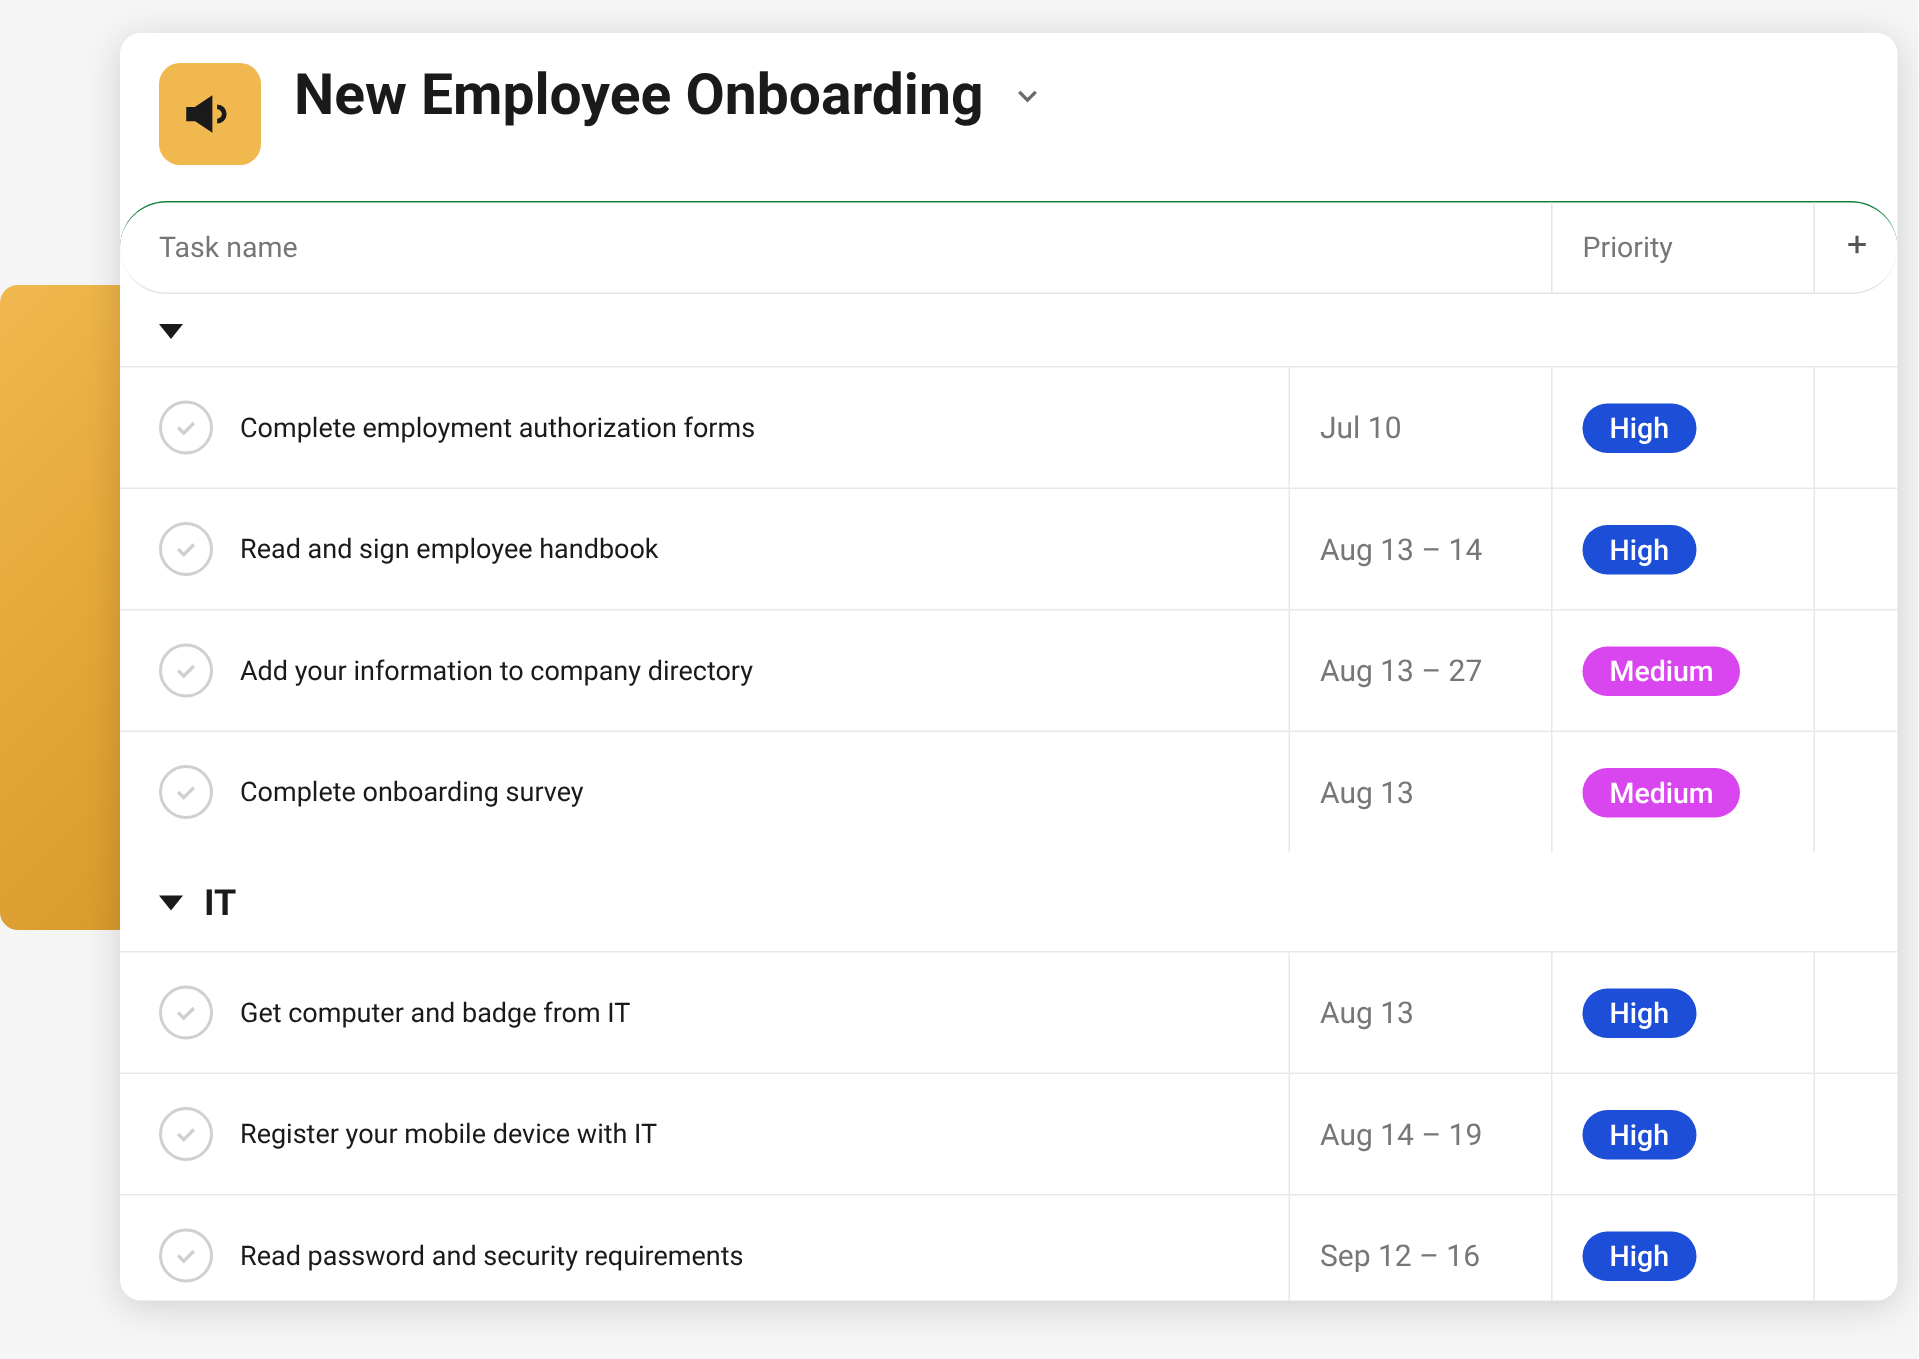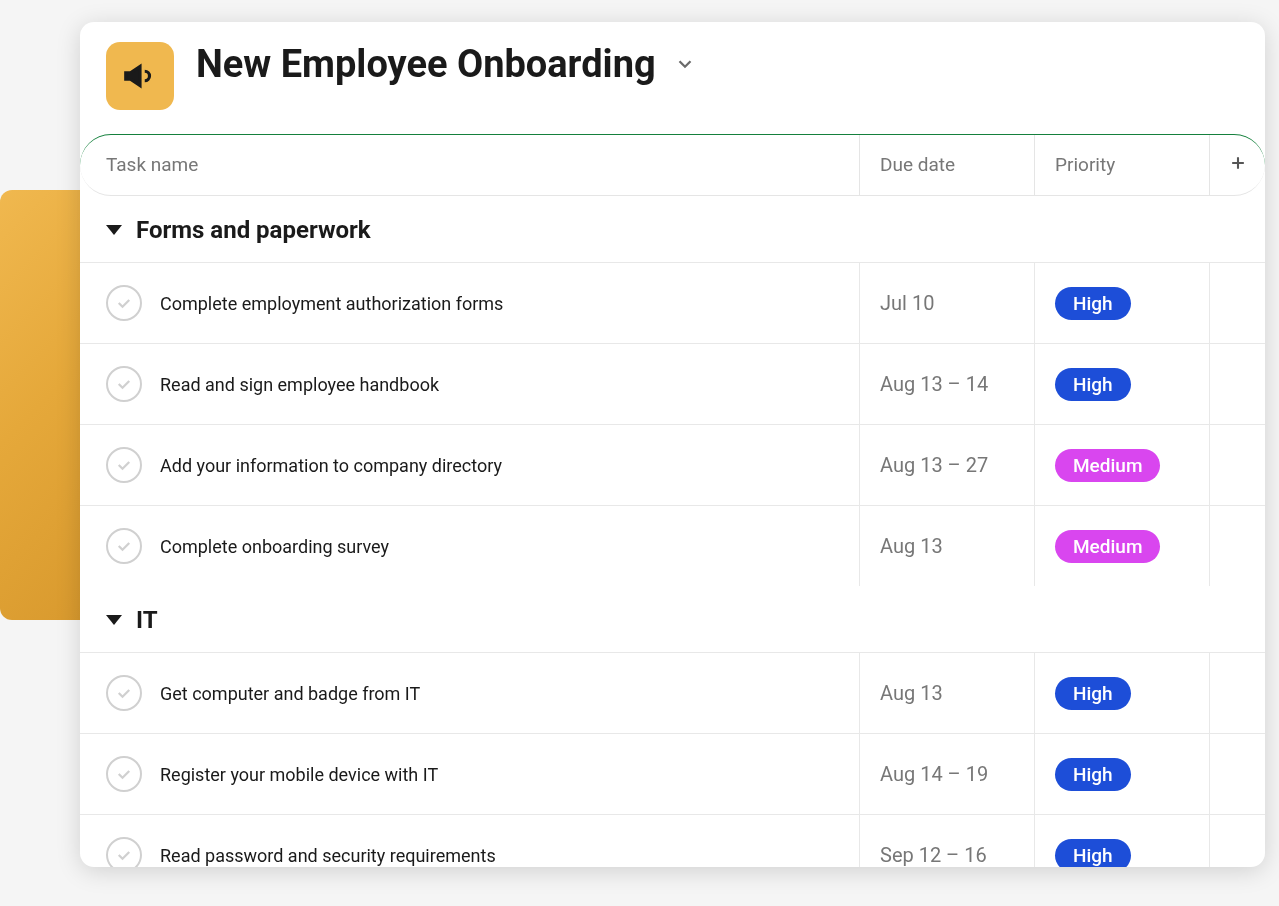--- a/index.html
+++ b/index.html
@@ -174,40 +174,36 @@
             <polyline points="6 9 12 15 18 9"></polyline>
           </svg>
       </span>
     </div>
   </div>
 
   <div class="columns-header">
     <div class="col-task">
       <span class="col-label">Task name</span>
     </div>
-    <div class="col-due">
-      <span class="col-label">Due date</span>
-    </div>
     <div class="col-priority">
       <span class="col-label">Priority</span>
     </div>
     <div class="col-add">
       <span class="plus-icon">
         <svg width="20" height="20" viewBox="0 0 24 24" fill="none" stroke="currentColor" stroke-width="2.5">
             <line x1="12" y1="5" x2="12" y2="19"></line>
             <line x1="5" y1="12" x2="19" y2="12"></line>
           </svg>
       </span>
     </div>
   </div>
 
   <div id="sections-container">
       <div class="section-row">
     <span class="caret"></span>
-    <span class="section-title">Forms and paperwork</span>
   </div>
       <div class="task-row">
       <div class="task-main">
         <span class="check-circle">
           <svg width="18" height="18" viewBox="0 0 24 24" fill="none" stroke="currentColor" stroke-width="3">
               <polyline points="5 12 10 17 19 8"></polyline>
             </svg>
         </span>
         <span class="task-name">Complete employment authorization forms</span>
       </div>

